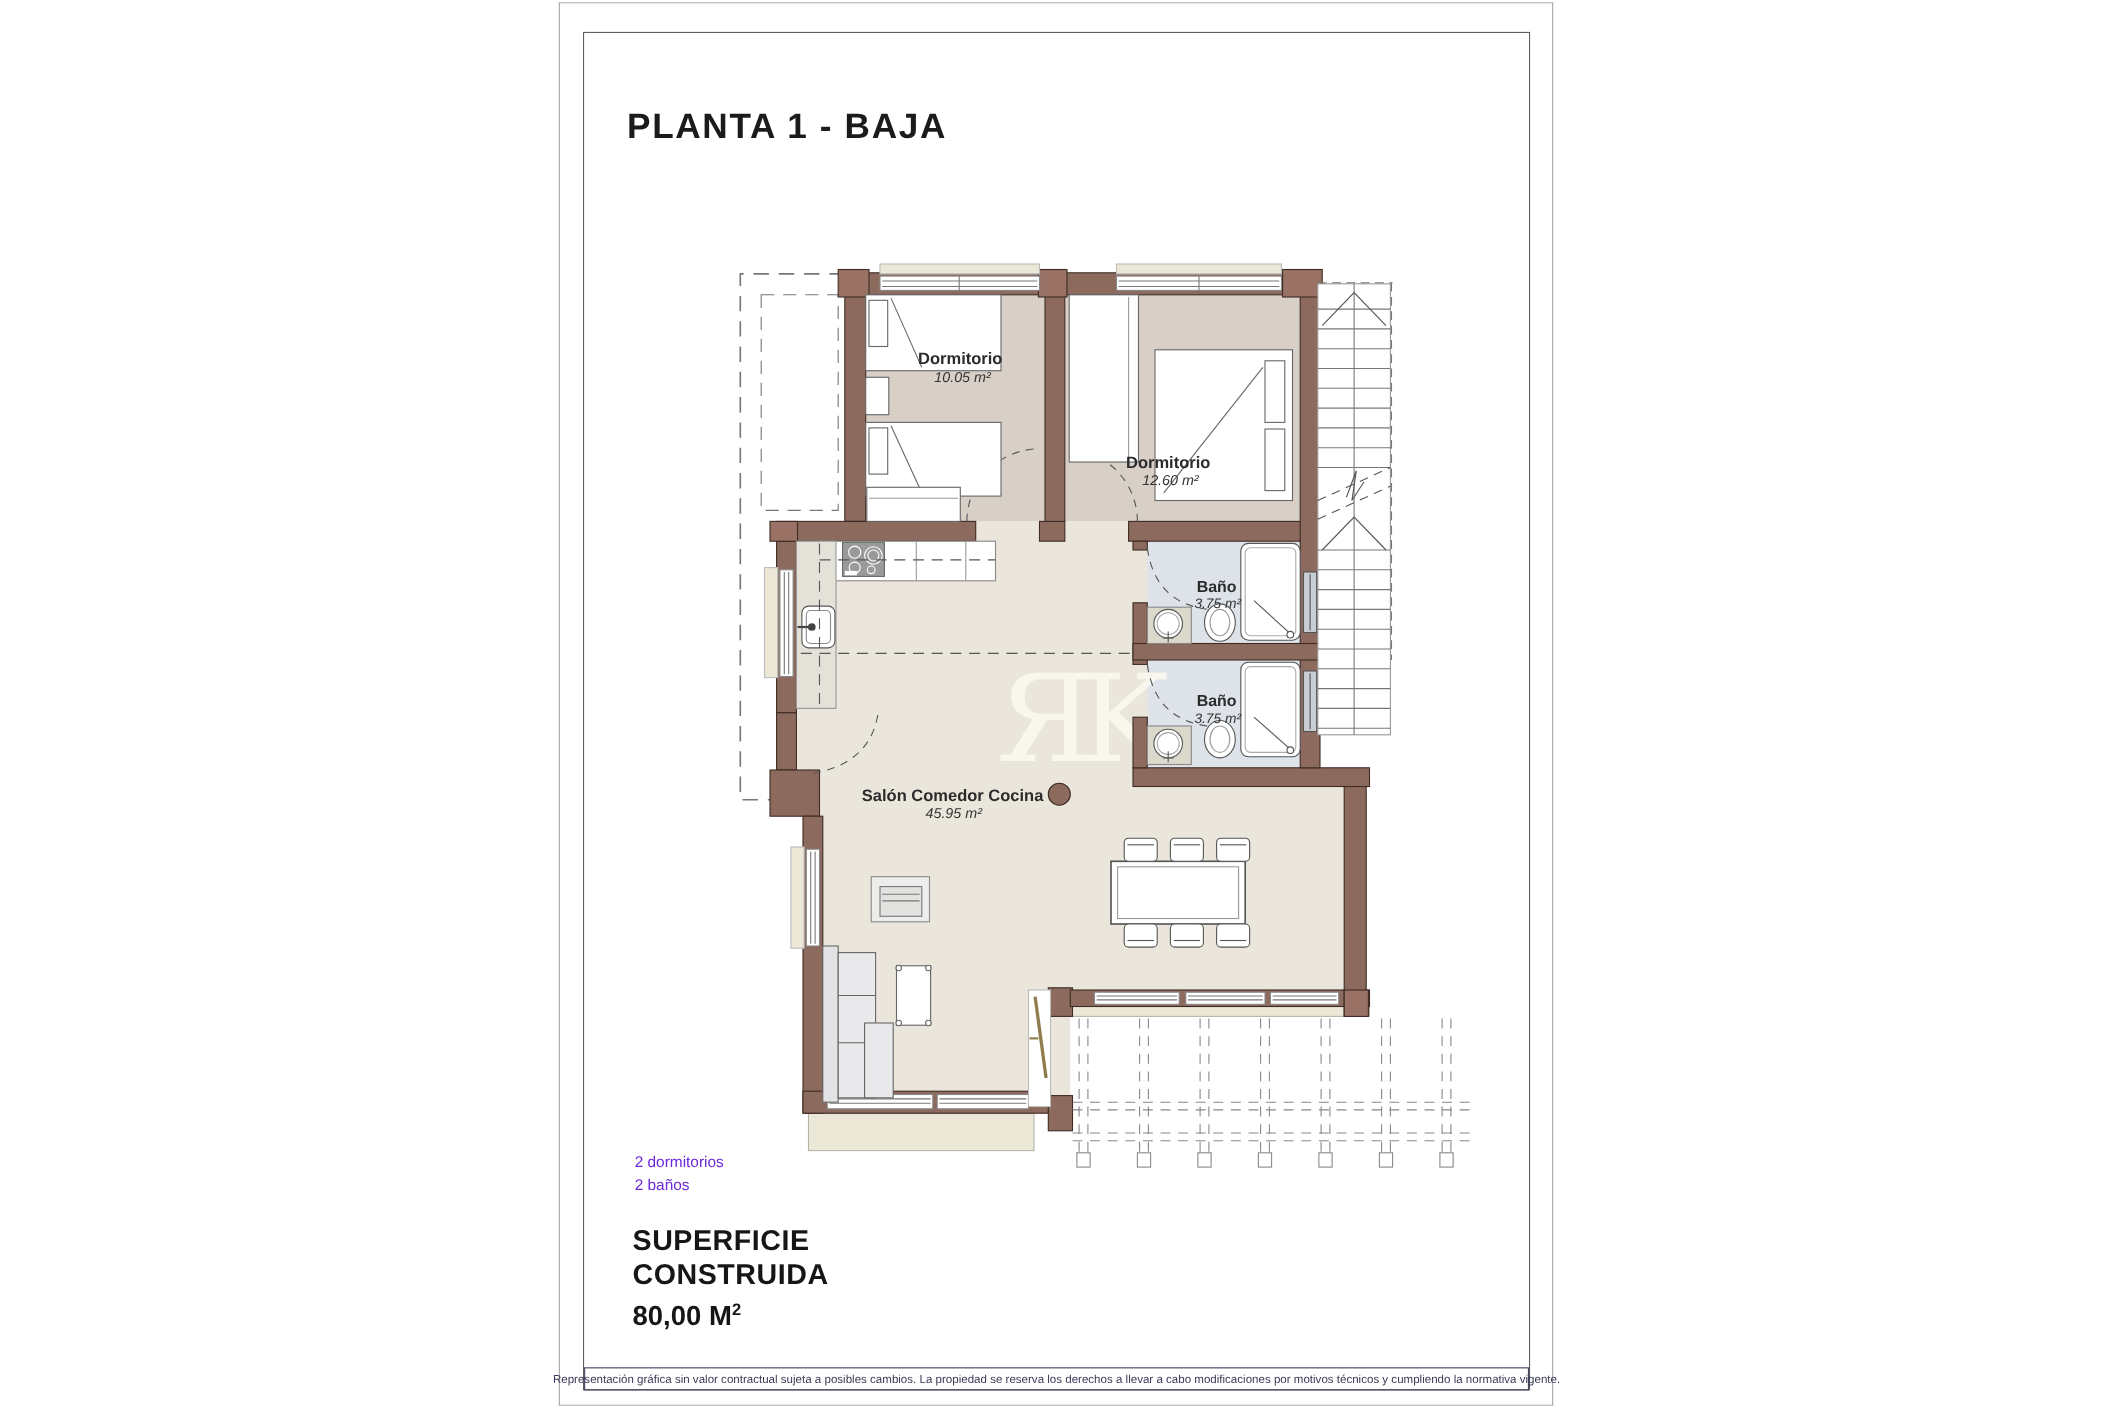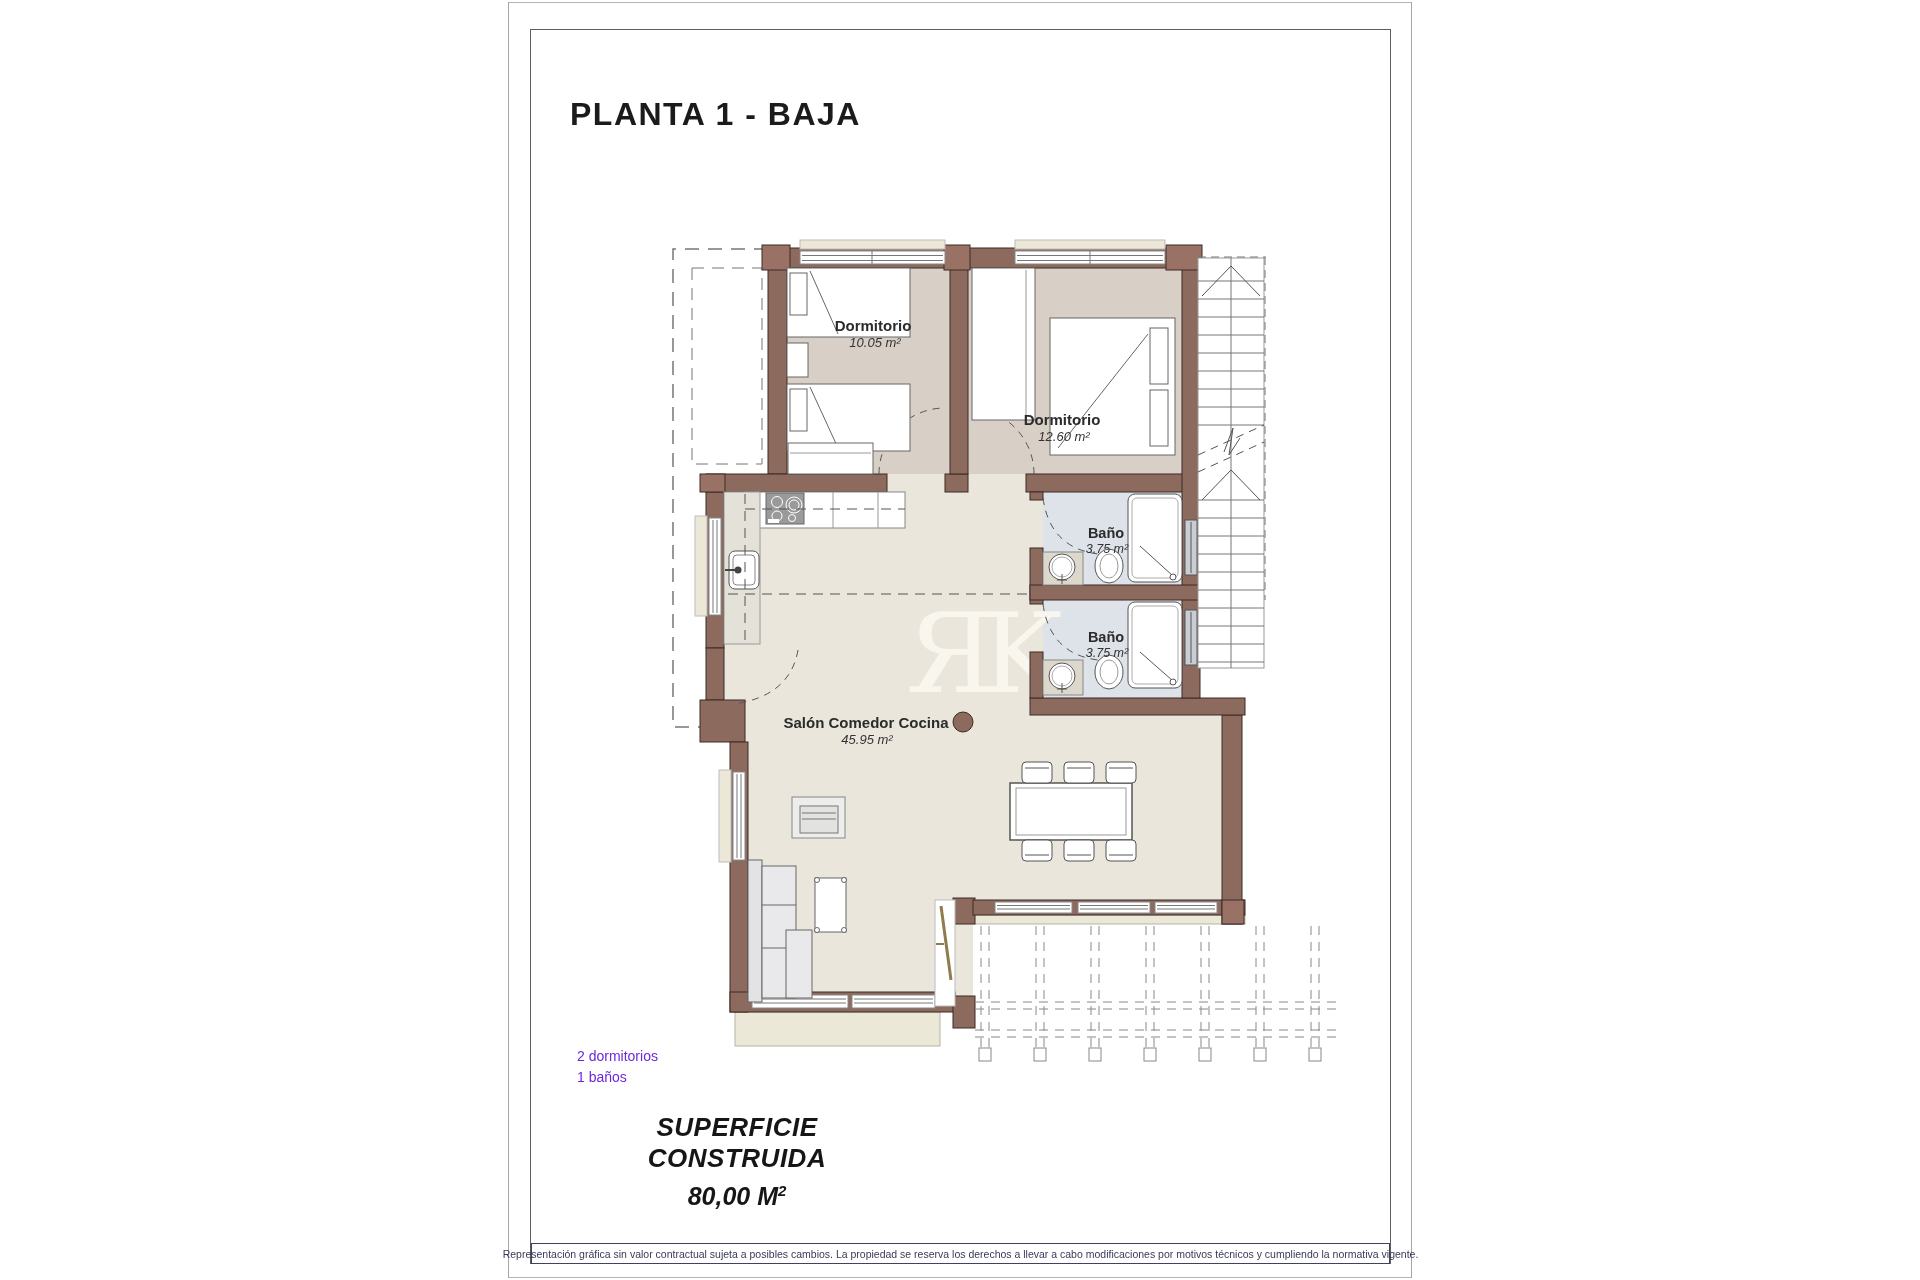--- a/index.html
+++ b/index.html
@@ -5,21 +5,21 @@
   html,body{margin:0;padding:0;background:#ffffff;}
   .canvas{position:relative;width:1920px;height:1280px;background:#ffffff;overflow:hidden;
           font-family:"Liberation Sans", sans-serif;color:#1f1f1f;}
   .page{position:absolute;left:508px;top:2px;width:902px;height:1274px;
         background:#ffffff;border-left:1px solid #a6a6a6;border-right:1px solid #a6a6a6;
         border-top:1px solid #b5b5b5;border-bottom:1px solid #b5b5b5;}
   .frame{position:absolute;left:530px;top:29px;width:859px;height:1233px;border:1px solid #5e5e5e;}
   .title{position:absolute;left:570px;top:96px;font-size:32px;font-weight:bold;
          letter-spacing:1.5px;color:#1b1b1b;}
   .summary{position:absolute;left:577px;top:1046px;font-size:14px;line-height:21px;color:#6d28d9;}
-  .area-block{position:absolute;left:575px;top:1112px;width:324px;text-align:center;font-style:italic;}
+  .area-block{position:absolute;left:575px;top:1112px;width:324px;}
   .area-label{font-size:26px;font-weight:600;letter-spacing:0.5px;color:#161616;}
   .area-value{font-size:25px;font-weight:600;margin-top:8px;color:#161616;}
   .area-value sup{font-size:15px;}
   .disclaimer{position:absolute;left:531px;top:1243px;width:857px;height:19px;
               border:1px solid #42425e;display:flex;align-items:center;justify-content:center;}
   .disclaimer span{font-size:10.5px;color:#3a3a58;white-space:nowrap;}
   svg{position:absolute;left:0;top:0;}
   svg text{font-family:"Liberation Sans", sans-serif;}
   .room-name{font-size:15px;font-weight:700;fill:#2b2b2b;text-anchor:middle;}
   .room-area{font-size:13px;font-style:italic;fill:#333;text-anchor:middle;}
@@ -327,21 +327,21 @@
       <text class="bath-area" x="1107" y="553">3.75 m²</text>
       <text class="bath-name" x="1106" y="642">Baño</text>
       <text class="bath-area" x="1107" y="657">3.75 m²</text>
       <text class="room-name" x="866" y="728">Salón Comedor Cocina</text>
       <text class="room-area" x="867" y="744">45.95 m²</text>
     </g>
   </svg>
 
   <div class="summary">
     <div>2 dormitorios</div>
-    <div>1 baños</div>
+    <div>2 baños</div>
   </div>
 
   <div class="area-block">
     <div class="area-label">SUPERFICIE CONSTRUIDA</div>
     <div class="area-value"><span>80,00 M</span><sup>2</sup></div>
   </div>
 
   <div class="disclaimer">
     <span>Representación gráfica sin valor contractual sujeta a posibles cambios. La propiedad se reserva los derechos a llevar a cabo modificaciones por motivos técnicos y cumpliendo la normativa vigente.</span>
   </div>

